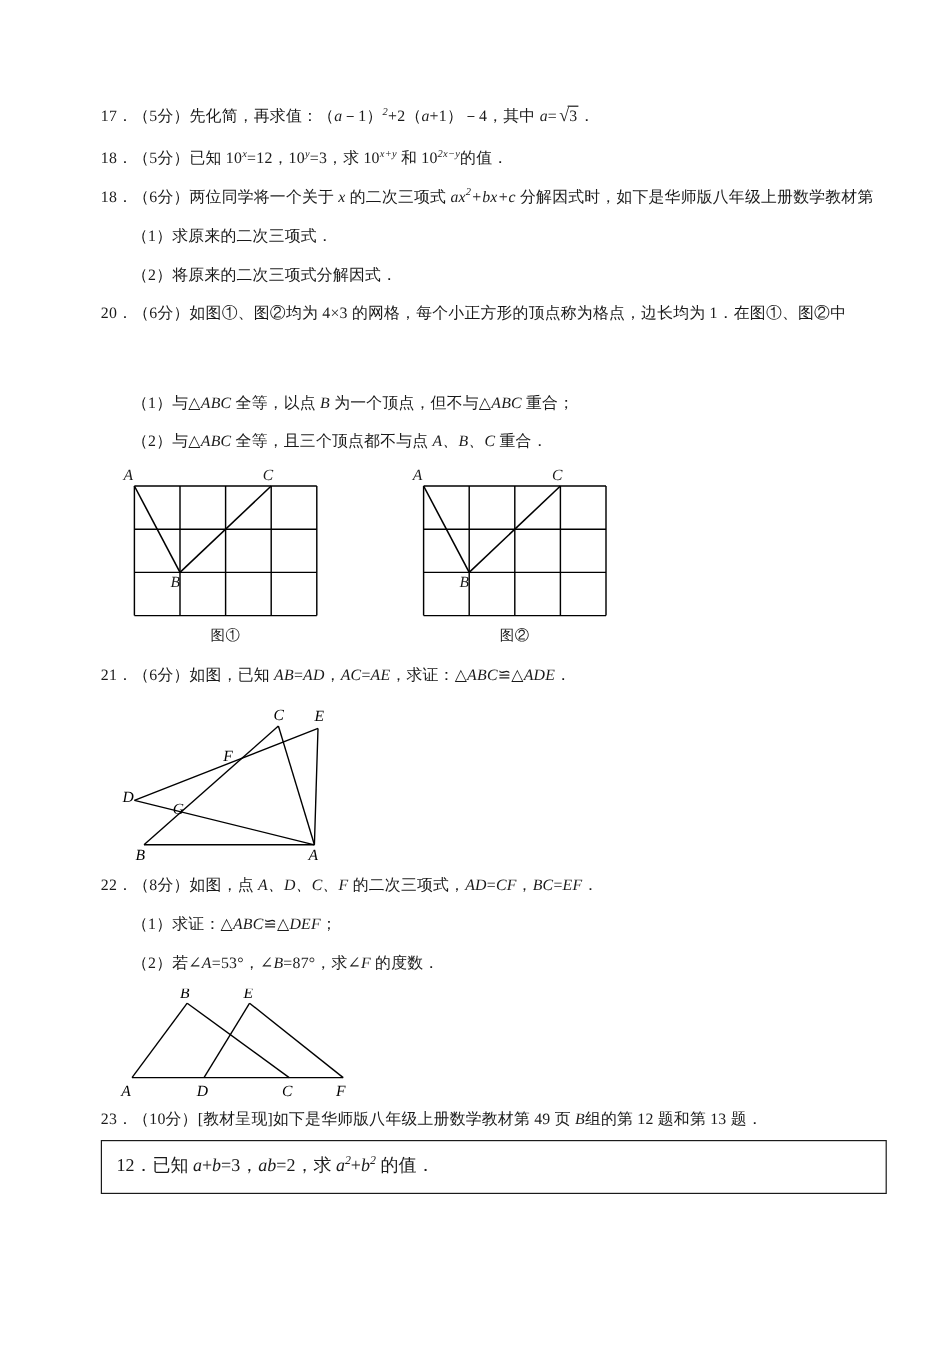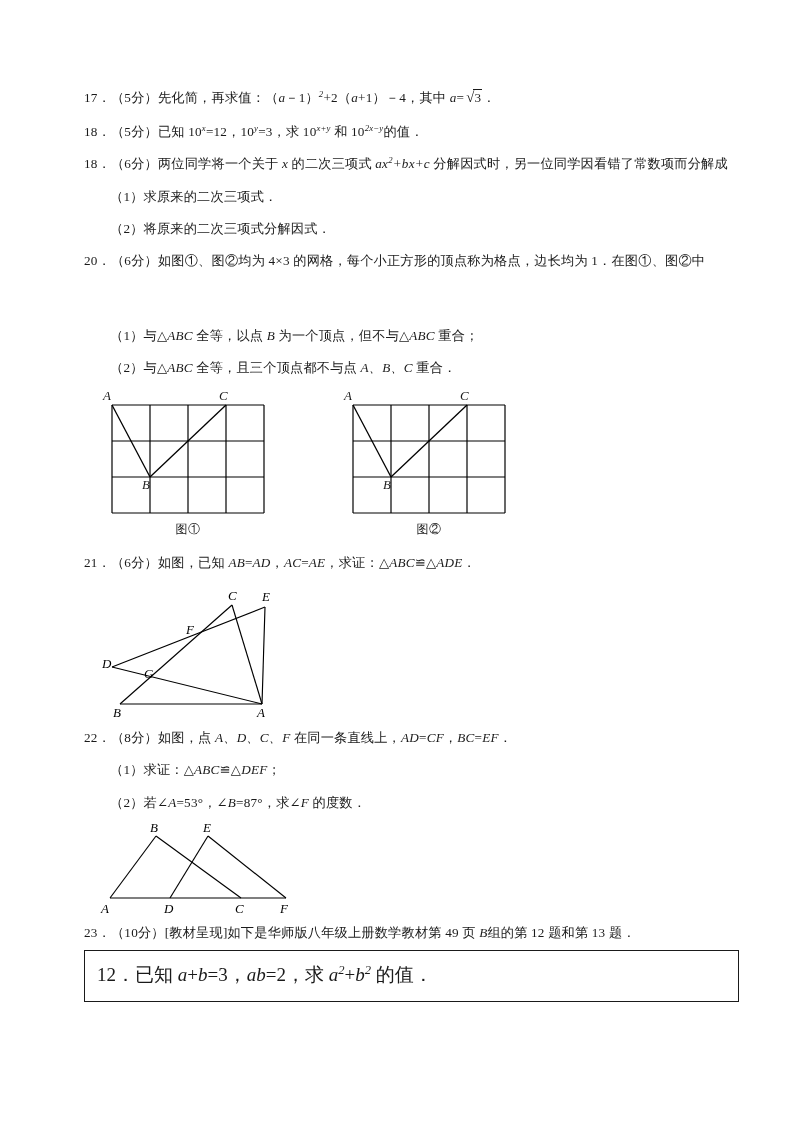--- a/index.html
+++ b/index.html
@@ -84,21 +84,21 @@
     position: absolute;
     font-style: italic;
     font-size: 13px;
     font-family: "Liberation Serif", serif;
   }
   
   .tb-box {
     border: 1px solid #1a1a1a;
     padding: 9px 12px 10px 12px;
     margin-top: 7px;
-    font-size: 19px;
+    font-size: 15px;
     line-height: 1.6;
     min-height: 22px;
   }
   
   .watermark {
     position: absolute;
     left: 0;
     top: 1068px;
     width: 793px;
     text-align: center;
@@ -117,21 +117,21 @@
 
     <div class="q">
       <span>17</span><span>．</span><span>（5分）</span><span>先化简，再求值：（</span><span class="it">a</span><span>－1）</span><span class="sup">2</span><span>+2（</span><span class="it">a</span><span>+1）－4，其中 </span><span class="it">a</span><span>=</span><span class="sqrt"><span class="radic">√</span><span class="rad-body">3</span></span><span>．</span>
     </div>
 
     <div class="q">
       <span>18</span><span>．</span><span>（5分）</span><span>已知 10</span><span class="sup">x</span><span>=12，10</span><span class="sup">y</span><span>=3，求 10</span><span class="sup">x+y</span><span> 和 10</span><span class="sup">2x−y</span><span>的值．</span>
     </div>
 
     <div class="q">
-      <span>18</span><span>．</span><span>（6分）</span><span>两位同学将一个关于 </span><span class="it">x</span><span> 的二次三项式 </span><span class="it">ax</span><span class="sup">2</span><span class="it">+bx+c</span><span> 分解因式时，另一位同学因看错了常数项而分解成</span>
+      <span>18</span><span>．</span><span>（6分）</span><span>两位同学将一个关于 </span><span class="it">x</span><span> 的二次三项式 </span><span class="it">ax</span><span class="sup">2</span><span class="it">+bx+c</span><span> 分解因式时，如下是华师版八年级上册数学教材第</span>
     </div>
     <div class="sub">（1）求原来的二次三项式．</div>
     <div class="sub">（2）将原来的二次三项式分解因式．</div>
 
     <div class="q">
       <span>20</span><span>．</span><span>（6分）</span><span>如图①、图②均为 4×3 的网格，每个小正方形的顶点称为格点，边长均为 1．在图①、图②中</span>
     </div>
 
     <div style="height:42px;"></div>
 
@@ -225,21 +225,21 @@
         <text x="155" y="130" font-family="Liberation Serif, serif" font-size="13" font-style="italic">A</text>
         <text x="0" y="81" font-family="Liberation Serif, serif" font-size="13" font-style="italic">D</text>
         <text x="126" y="13" font-family="Liberation Serif, serif" font-size="13" font-style="italic">C</text>
         <text x="160" y="14" font-family="Liberation Serif, serif" font-size="13" font-style="italic">E</text>
         <text x="84" y="47" font-family="Liberation Serif, serif" font-size="13" font-style="italic">F</text>
         <text x="42" y="91" font-family="Liberation Serif, serif" font-size="13" font-style="italic">G</text>
       </svg>
     </div>
 
     <div class="q" style="margin-top:8px;">
-      <span>22</span><span>．</span><span>（8分）</span><span>如图，点 </span><span class="it">A、D、C、F</span><span> 在同一条直线上，</span><span class="it">AD</span><span>=</span><span class="it">CF</span><span>，</span><span class="it">BC</span><span>=</span><span class="it">EF</span><span>．</span>
+      <span>22</span><span>．</span><span>（8分）</span><span>如图，点 </span><span class="it">A、D、C、F</span><span> 的二次三项式，</span><span class="it">AD</span><span>=</span><span class="it">CF</span><span>，</span><span class="it">BC</span><span>=</span><span class="it">EF</span><span>．</span>
     </div>
     <div class="sub">
       <span>（1）求证：△</span><span class="it">ABC</span><span>≌</span><span>△</span><span class="it">DEF</span><span>；</span>
     </div>
     <div class="sub">
       <span>（2）若∠</span><span class="it">A</span><span>=53°，∠</span><span class="it">B</span><span>=87°，求∠</span><span class="it">F</span><span> 的度数．</span>
     </div>
 
     <div class="fig-row" style="padding-left:14px; margin-top:6px;">
       <svg width="220" height="92" viewBox="0 0 220 92">

